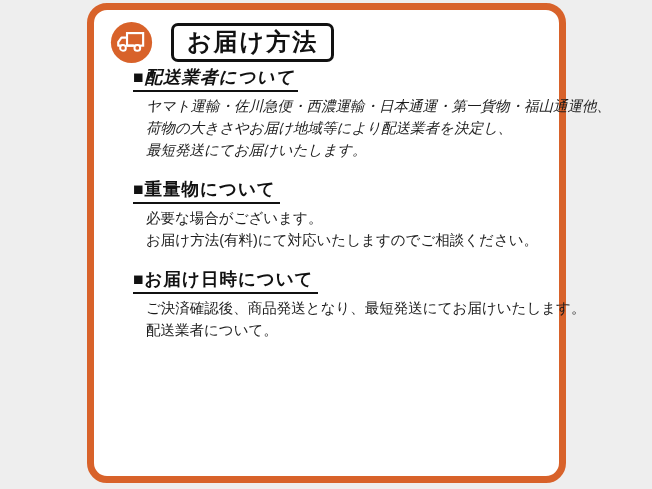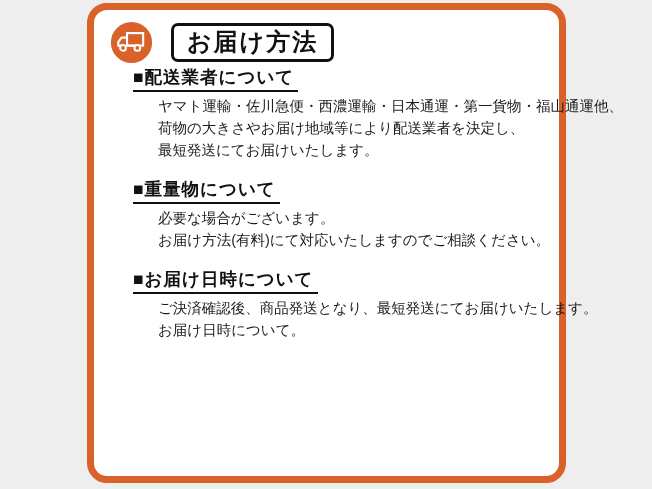--- a/index.html
+++ b/index.html
@@ -42,33 +42,33 @@
     font-weight:bold;
     letter-spacing:2px;
     line-height:1.2;
     color:#111111;
     background:#ffffff;
   }
   .sections{
     margin:1px 0 0 25px;
   }
   .section{margin-top:16px;}
-  .section:first-child{margin-top:1px;}
+  .section:first-child{margin-top:1px;font-style:italic;}
   .section-heading{
     display:inline-block;
     font-size:17.5px;
     font-weight:bold;
     letter-spacing:1px;
     color:#111111;
     border-bottom:2px solid #111111;
     padding:0 4px 1px 0;
     margin:0 0 3px 0;
   }
   .section-body{
-    margin-left:25px;
+    margin-left:13px;
   }
   .section-line{
     font-size:14.5px;
     line-height:22px;
     letter-spacing:0px;
     color:#1c1c1c;
     white-space:nowrap;
   }
 </style>
 </head>
@@ -106,20 +106,20 @@
           <div class="section-body">
             <div class="section-line">必要な場合がございます。</div>
             <div class="section-line">お届け方法(有料)にて対応いたしますのでご相談ください。</div>
           </div>
         </div>
 
         <div class="section">
           <div class="section-heading">■お届け日時について</div>
           <div class="section-body">
             <div class="section-line">ご決済確認後、商品発送となり、最短発送にてお届けいたします。</div>
-            <div class="section-line">お届け日時について。</div>
+            <div class="section-line">配送業者について。</div>
           </div>
         </div>
 
       </div>
     </div>
   </div>
 </div>
 
 </body></html>

